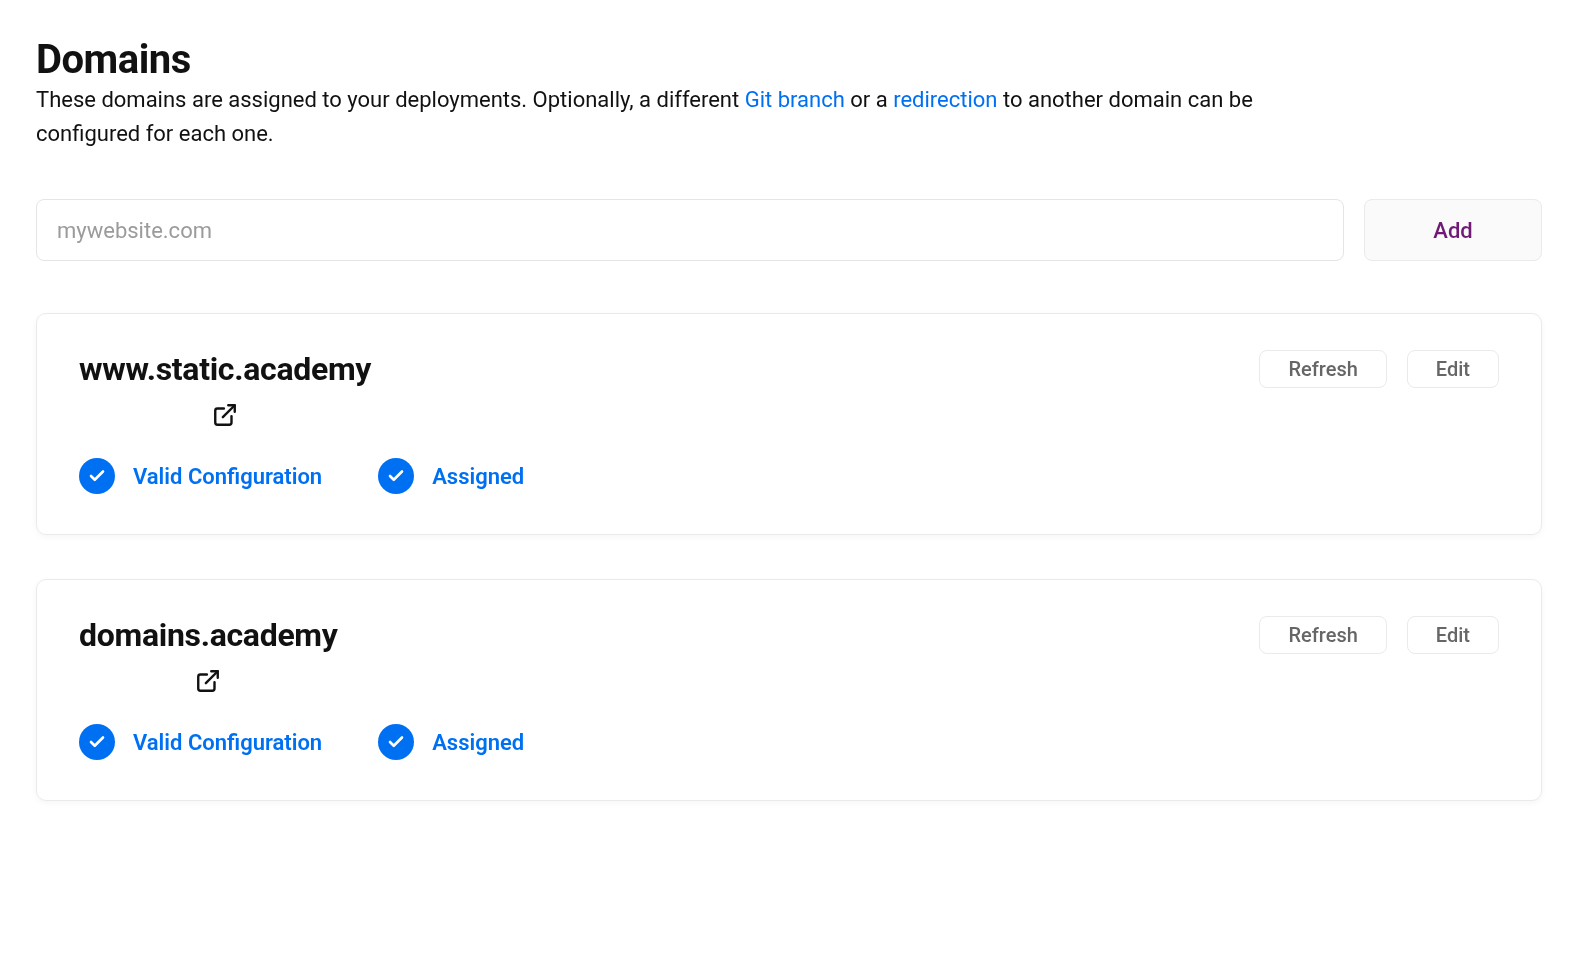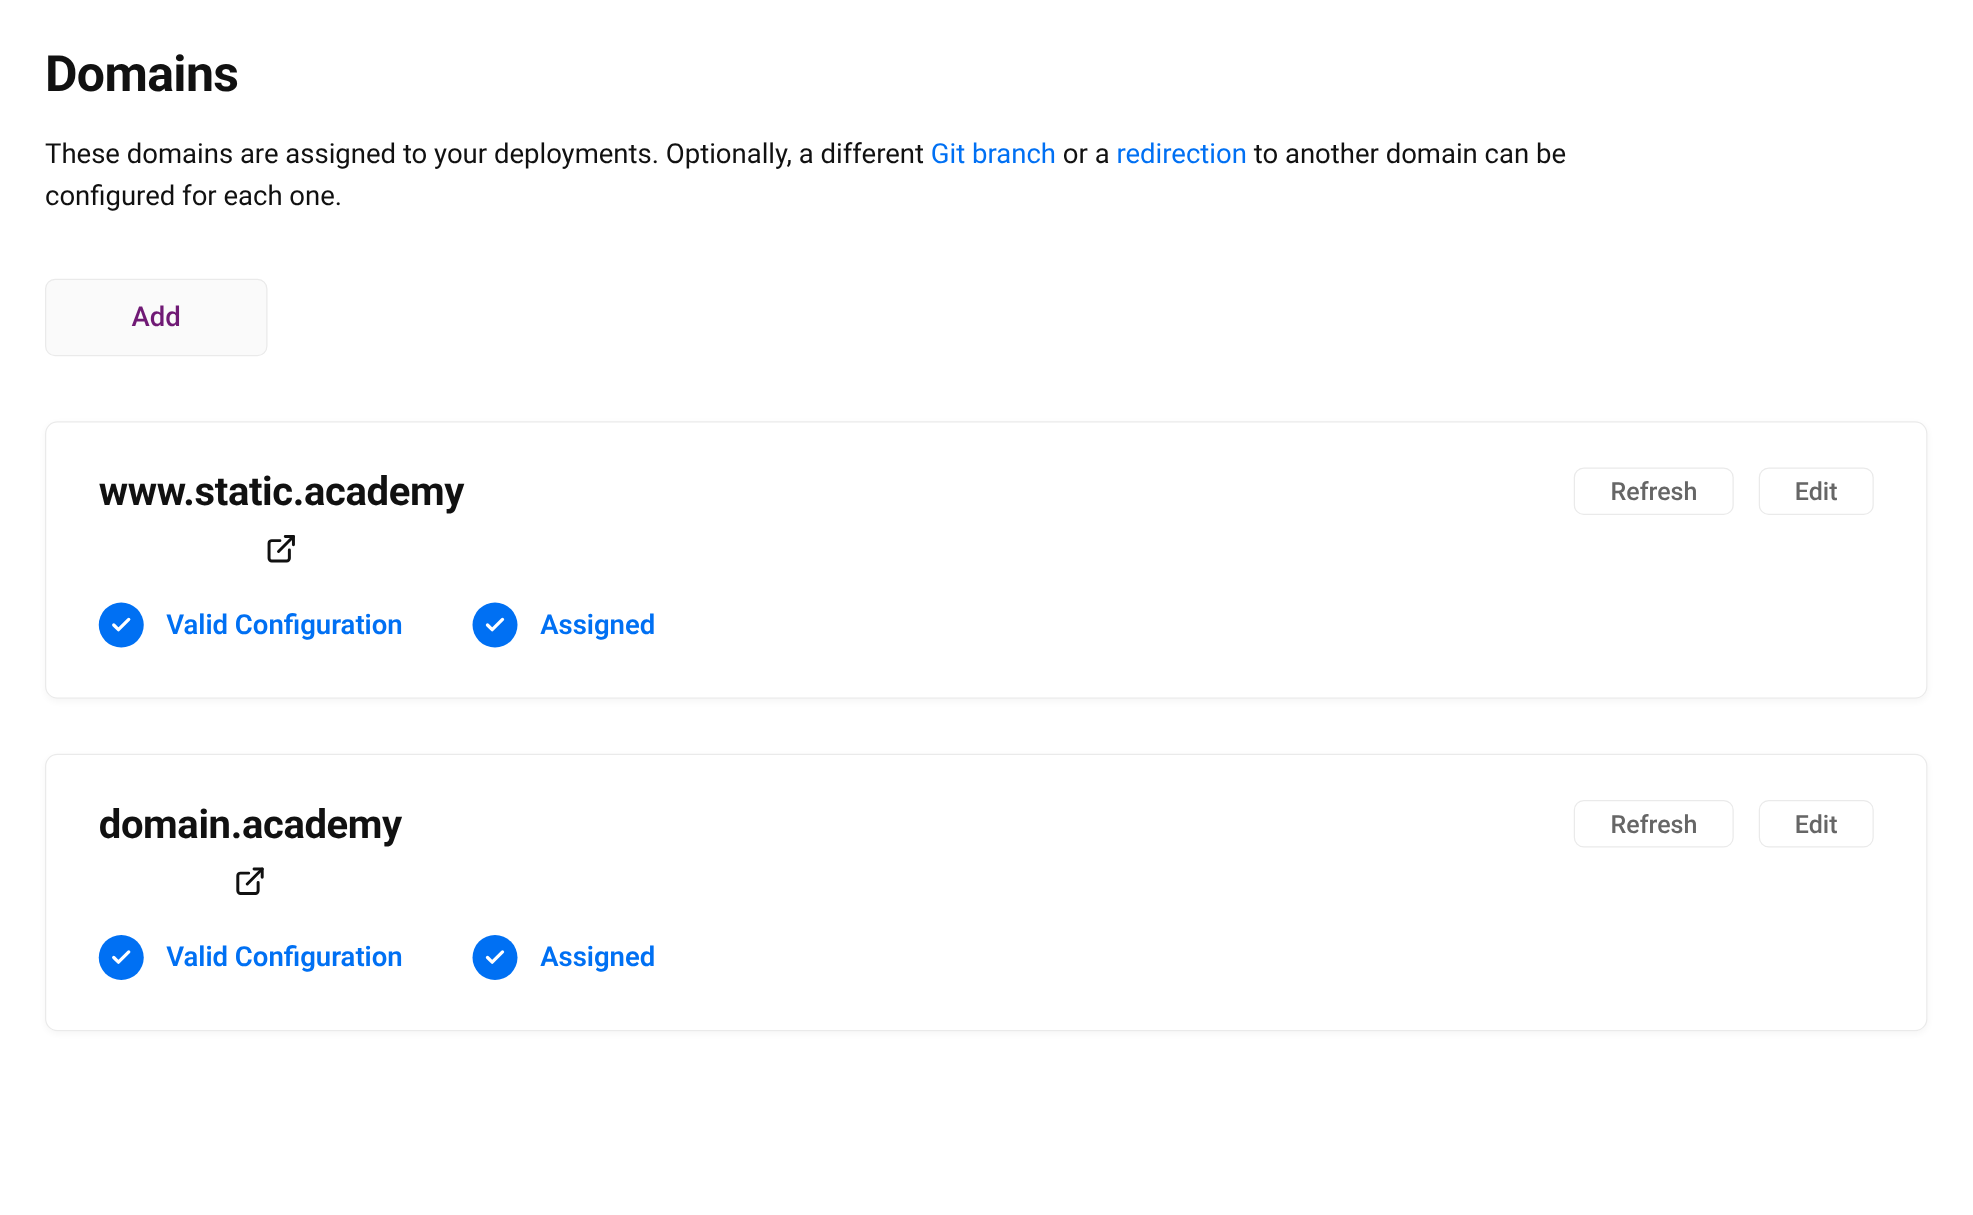--- a/index.html
+++ b/index.html
@@ -9,21 +9,20 @@
     }
     body {
       font-family: -apple-system, BlinkMacSystemFont, "Segoe UI", Roboto, Helvetica, Arial, sans-serif;
       background: #fff;
       padding: 36px;
       color: #111;
     }
     .page-title {
       font-size: 40px;
       font-weight: 700;
-      margin-bottom: 24px;
       letter-spacing: -0.5px;
     }
     .description {
       font-size: 22px;
       line-height: 1.55;
       color: #111;
       margin-bottom: 48px;
       max-width: 1320px;
     }
     .description a {
@@ -136,20 +135,21 @@
 </head>
 <body>
 
 <h1 class="page-title">Domains</h1>
 
 <p class="description">
   <span>These domains are assigned to your deployments. Optionally, a different </span><a href="#">Git branch</a><span> or a </span><a href="#">redirection</a><span> to another domain can be configured for each one.</span>
 </p>
 
 <div class="add-row">
+  <input type="text" class="domain-input" placeholder="mywebsite.com" style="">
   <button class="add-button">Add</button>
 </div>
 
 <div class="domain-card">
   <div class="card-header">
     <div class="domain-name-wrap">
       <span class="domain-name">www.static.academy</span>
       <span class="external-link-icon">
         <svg width="26" height="26" viewBox="0 0 24 24" fill="none" stroke="currentColor" stroke-width="2.2" stroke-linecap="round" stroke-linejoin="round">
           <path d="M18 13v6a2 2 0 0 1-2 2H5a2 2 0 0 1-2-2V8a2 2 0 0 1 2-2h6"></path>
@@ -179,21 +179,21 @@
         </svg>
       </span>
       <span class="status-label">Assigned</span>
     </div>
   </div>
 </div>
 
 <div class="domain-card">
   <div class="card-header">
     <div class="domain-name-wrap">
-      <span class="domain-name">domain.academy</span>
+      <span class="domain-name">domains.academy</span>
       <span class="external-link-icon">
         <svg width="26" height="26" viewBox="0 0 24 24" fill="none" stroke="currentColor" stroke-width="2.2" stroke-linecap="round" stroke-linejoin="round">
           <path d="M18 13v6a2 2 0 0 1-2 2H5a2 2 0 0 1-2-2V8a2 2 0 0 1 2-2h6"></path>
           <polyline points="15 3 21 3 21 9"></polyline>
           <line x1="10" y1="14" x2="21" y2="3"></line>
         </svg>
       </span>
     </div>
     <div class="card-actions">
       <button class="card-btn">Refresh</button>

